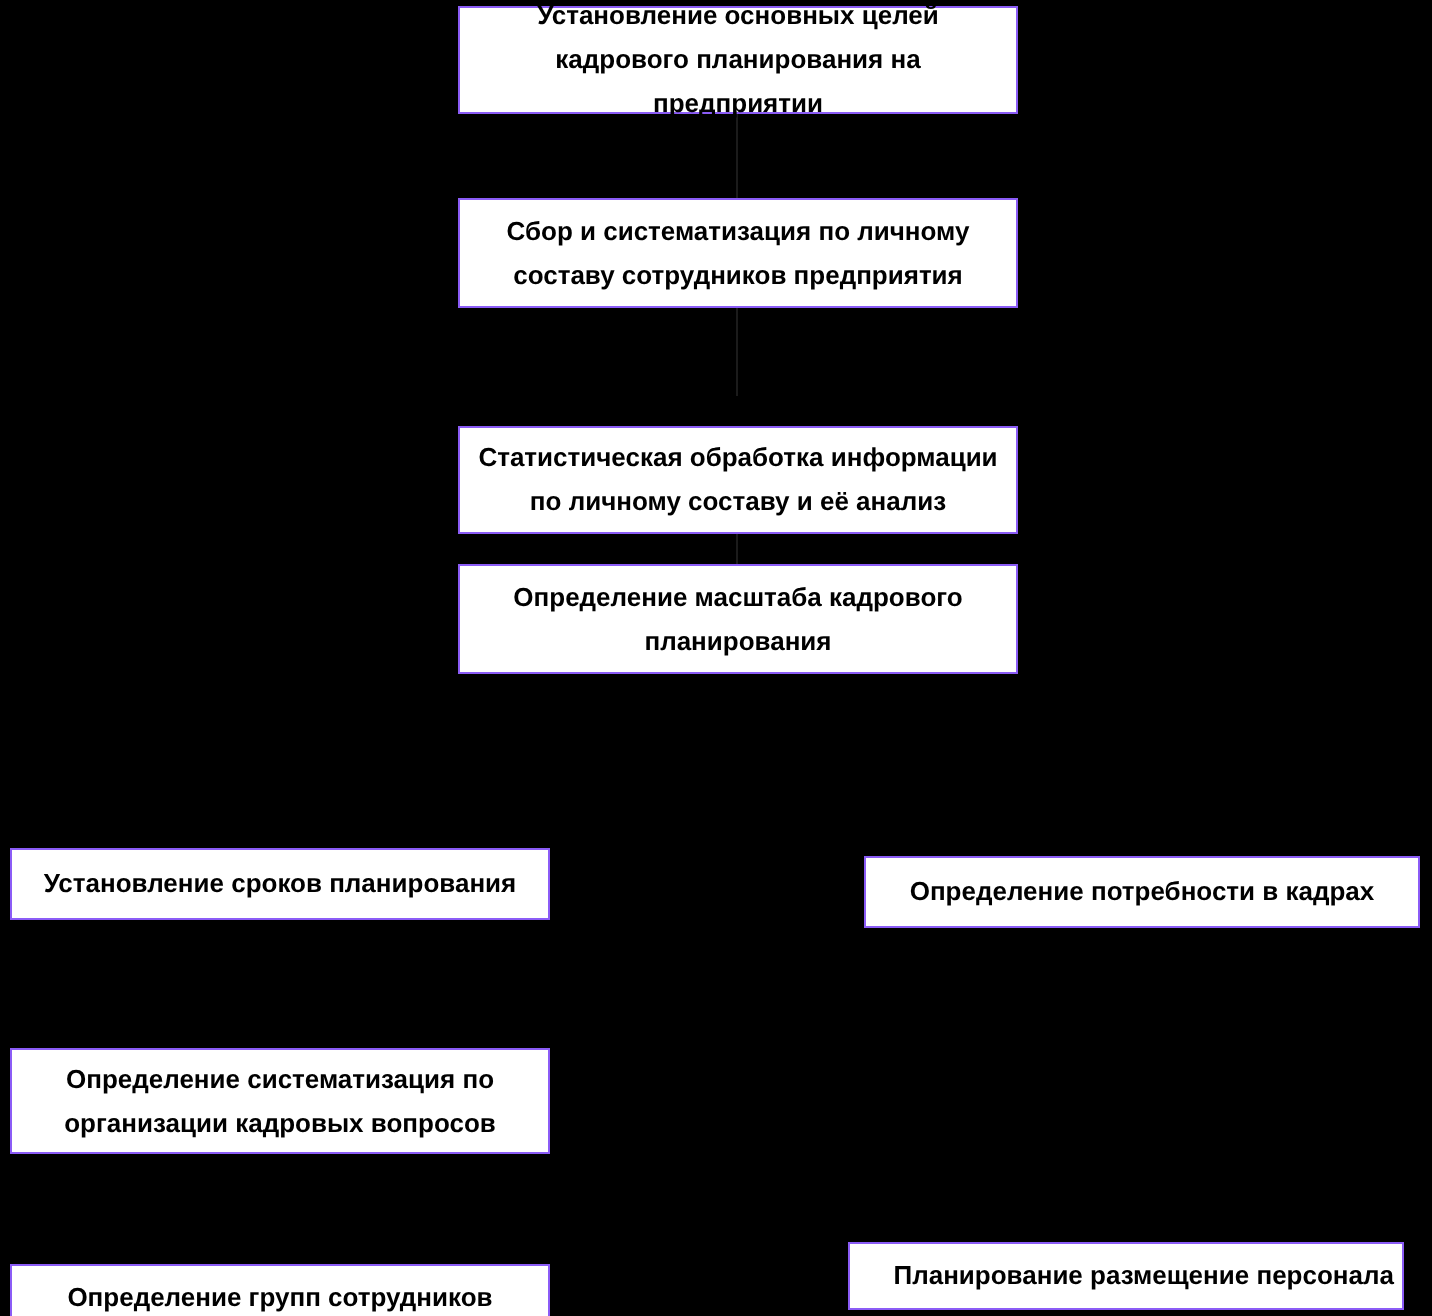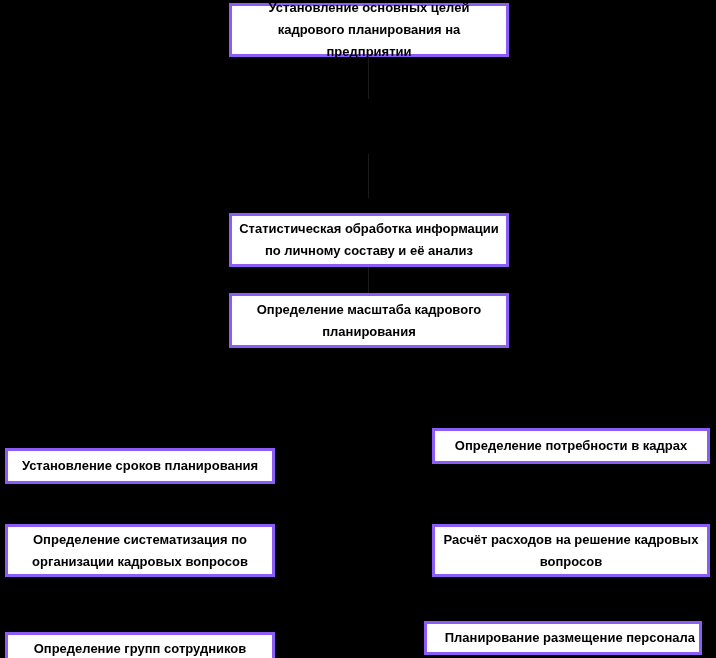--- a/index.html
+++ b/index.html
@@ -12,38 +12,38 @@
     width: 716px;
     height: 658px;
     background: #000000;
     overflow: hidden;
     font-family: "Liberation Sans", sans-serif;
   }
   .box {
     position: absolute;
     box-sizing: border-box;
     background: #ffffff;
-    border: 3px solid #8b5cf6;
+    border: 1px solid #8b5cf6;
     color: #000000;
     font-weight: bold;
     font-size: 13px;
     line-height: 22px;
     text-align: center;
     display: flex;
     align-items: center;
     justify-content: center;
     padding: 2px 4px;
   }
   
   .c1 { left: 229px; top: 3px;   width: 280px; height: 54px; }
   .c2 { left: 229px; top: 99px;  width: 280px; height: 55px; }
   .c3 { left: 229px; top: 213px; width: 280px; height: 54px; }
-  .c4 { left: 229px; top: 293px; width: 280px; height: 55px; text-align: center; }
+  .c4 { left: 229px; top: 282px; width: 280px; height: 55px; text-align: center; }
   
-  .l1 { left: 5px; top: 448px; width: 270px; height: 36px; }
+  .l1 { left: 5px; top: 424px; width: 270px; height: 36px; }
   .l2 { left: 5px; top: 524px; width: 270px; height: 53px; }
   .l3 { left: 5px; top: 632px; width: 270px; height: 34px; }
   
   .r1 { left: 432px; top: 428px; width: 278px; height: 36px; justify-content: center; }
   .r2 { left: 432px; top: 524px; width: 278px; height: 53px; }
   .r3 { left: 424px; top: 621px; width: 278px; height: 34px; justify-content: flex-end; }
   
   .connector {
     position: absolute;
     width: 1px;
@@ -58,40 +58,40 @@
 
 <div class="canvas">
 
   <div class="connector v1"></div>
   <div class="connector v2"></div>
   <div class="connector v3"></div>
 
   <div class="box c1">
     <span>Установление основных целей кадрового планирования на предприятии</span>
   </div>
+  <div class="box c2">
+    <span>Сбор и систематизация по личному составу сотрудников предприятия</span>
+  </div>
   <div class="box c3">
     <span>Статистическая обработка информации по личному составу и её анализ</span>
   </div>
   <div class="box c4">
     <span>Определение масштаба кадрового планирования</span>
   </div>
 
   <div class="box l1">
     <span>Установление сроков планирования</span>
   </div>
   <div class="box l2">
     <span>Определение систематизация по организации кадровых вопросов</span>
   </div>
   <div class="box l3">
     <span>Определение групп сотрудников</span>
   </div>
 
   <div class="box r1">
     <span>Определение потребности в кадрах</span>
   </div>
-  <div class="box r2">
-    <span>Расчёт расходов на решение кадровых вопросов</span>
-  </div>
   <div class="box r3">
     <span>Планирование размещение персонала</span>
   </div>
 
 </div>
 
 </body></html>

